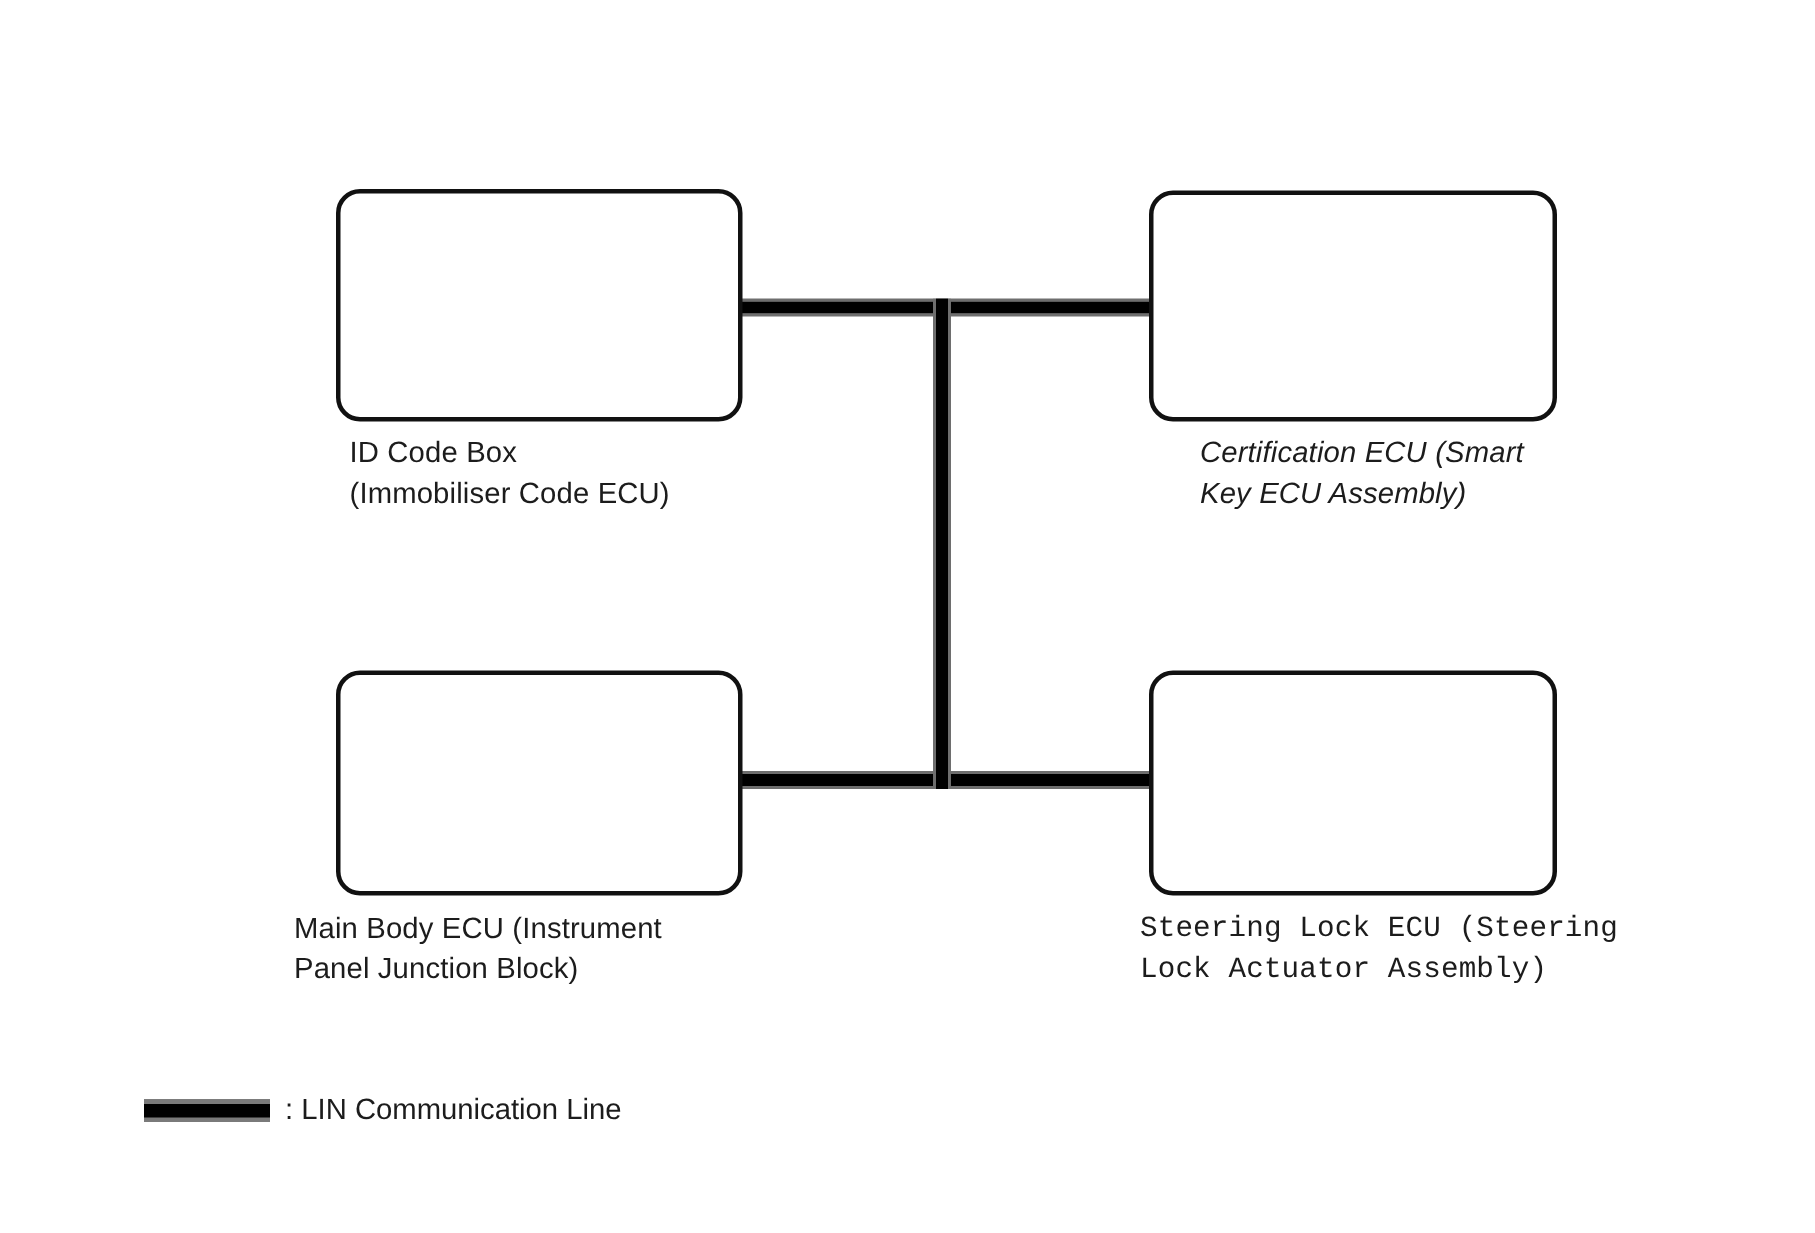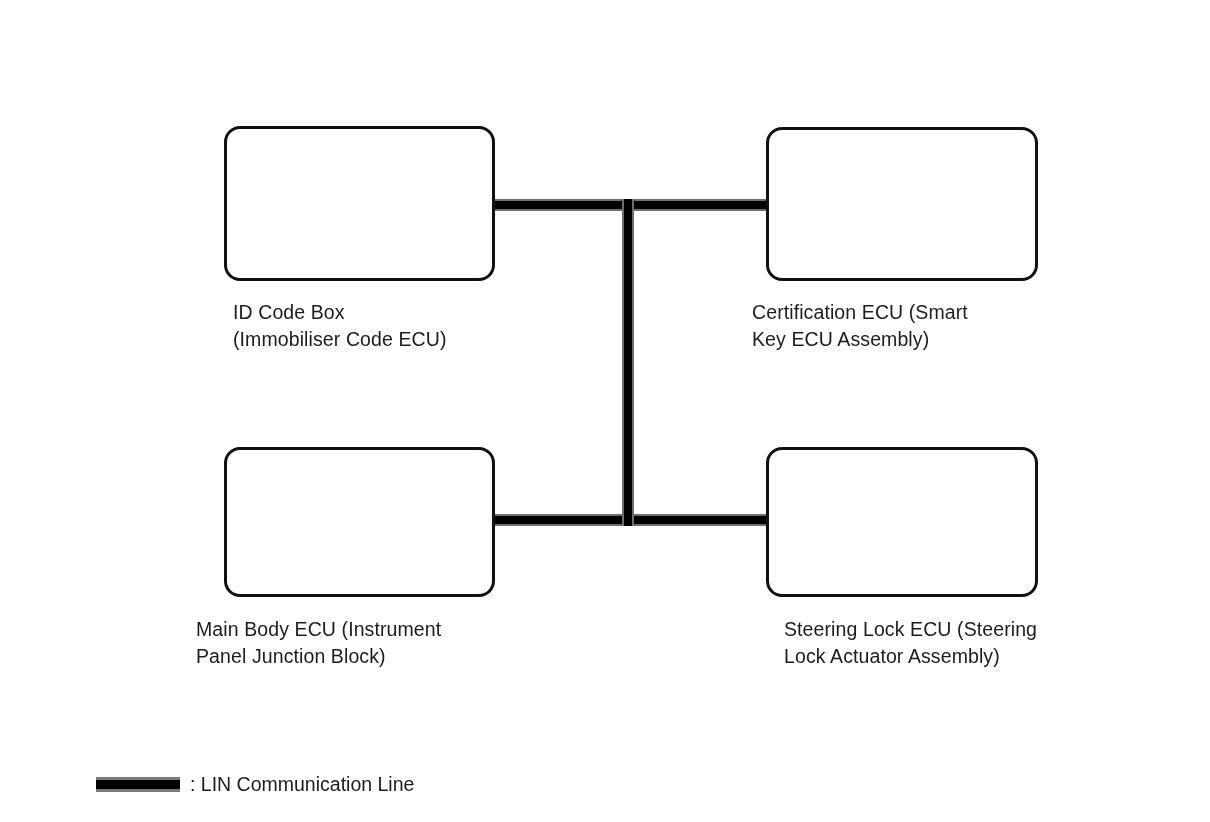--- a/index.html
+++ b/index.html
@@ -40,26 +40,25 @@
 
   
   .ecu-label {
     position: absolute;
     font-size: 19.5px;
     line-height: 27px;
     letter-spacing: 0.1px;
     color: #1c1c1c;
     white-space: pre-line;
     z-index: 6;
-    margin-top: 10px;
   }
   .label-tl { left: 233px; top: 289px; width: 330px; }
-  .label-tr { left: 752px; top: 289px; width: 330px; }
+  .label-tr { left: 800px; top: 289px; width: 330px; font-style: italic; }
   .label-bl { left: 196px; top: 606px; width: 360px; }
-  .label-br { left: 784px; top: 606px; width: 360px; }
+  .label-br { left: 760px; top: 606px; width: 360px; font-family: Liberation Mono, monospace; }
 
   
   
   .lin-h {
     position: absolute;
     height: 12px;
     background: #ffffff;
     border-top: 2px solid #6e6e6e;
     border-bottom: 2px solid #6e6e6e;
     box-sizing: border-box;
@@ -93,21 +92,21 @@
   .line-top     { left: 492px; top: 199px; width: 277px; }
   
   .line-bottom  { left: 492px; top: 514px; width: 277px; }
   
   .line-vert    { left: 622px; top: 199px; height: 327px; }
 
   
   .legend {
     position: absolute;
     left: 64px;
-    top: 772px;
+    top: 728px;
     display: flex;
     align-items: center;
     z-index: 8;
     padding-left: 32px;
   }
   .legend-swatch {
     width: 84px;
     height: 15px;
     box-sizing: border-box;
     background: #000000;

